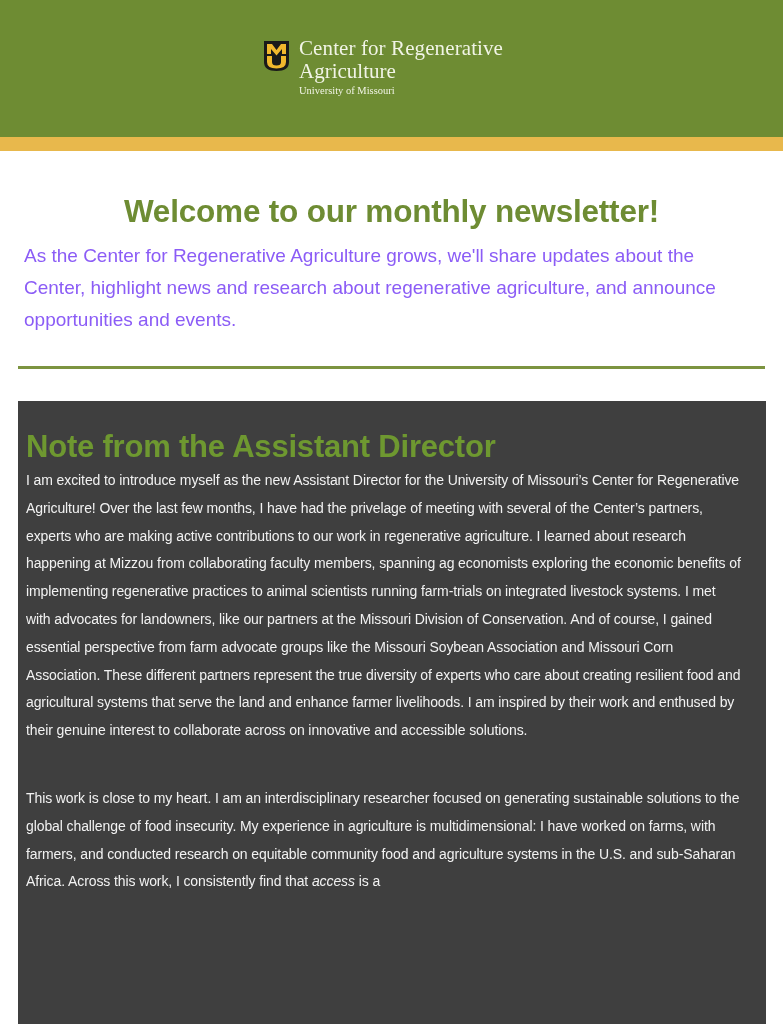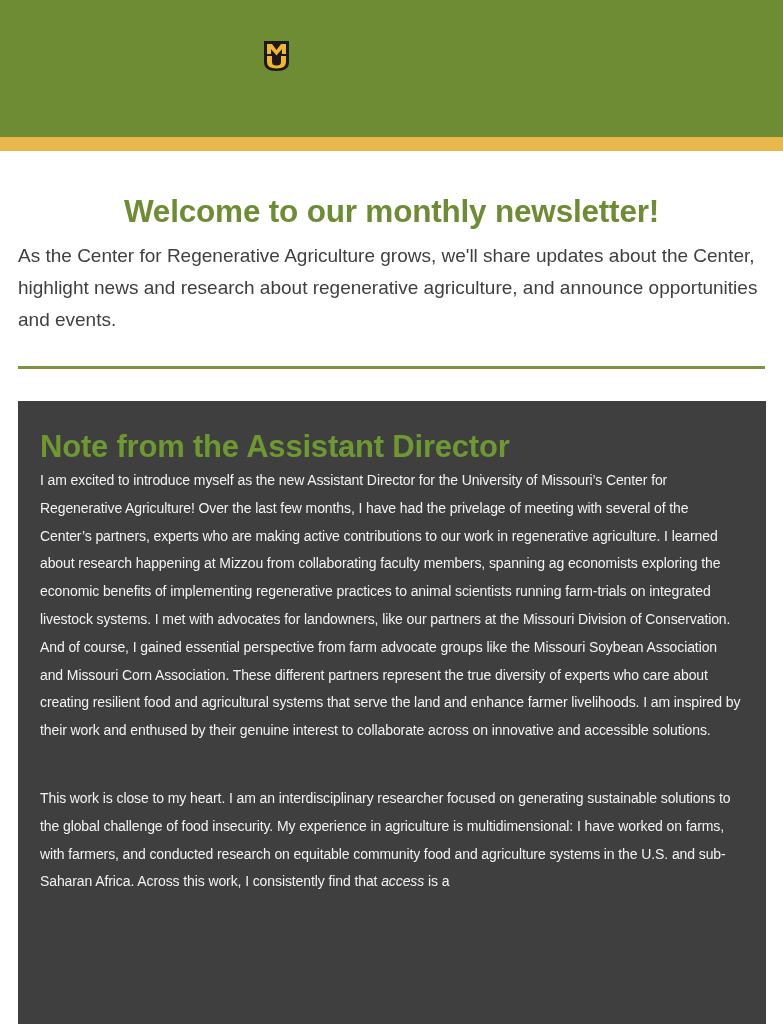--- a/index.html
+++ b/index.html
@@ -49,50 +49,50 @@
     .logo-line3 {
       font-size: 10.5px;
       display: block;
       margin-top: 4px;
     }
     .gold-bar {
       height: 14px;
       background: #e8b84c;
     }
     .intro {
-      padding: 0 18px;
+      padding: 0 24px;
     }
     .welcome-title {
       color: #6e8c33;
       font-weight: bold;
       font-size: 31.5px;
       text-align: center;
       margin: 0;
       padding-top: 42px;
       letter-spacing: -0.2px;
     }
     .welcome-text {
-      color: #404040;
+      color: #8b5cf6;
       font-size: 19px;
       line-height: 32px;
       margin: 10px 0 0 0;
     }
     .divider {
       height: 3px;
       background: #7c9440;
       margin: 30px 18px 0 18px;
     }
     .note-panel {
       position: absolute;
       left: 18px;
       top: 401px;
       width: 748px;
       height: 623px;
       background: #3f3f3f;
-      padding: 28px 24px 0 22px;
+      padding: 28px 24px 0 8px;
       box-sizing: border-box;
     }
     .note-title {
       color: #6e9830;
       font-weight: bold;
       font-size: 31px;
       margin: 0;
       line-height: 36px;
       letter-spacing: -0.2px;
     }
@@ -111,20 +111,25 @@
 </head>
 <body>
 
 <div class="header">
   <div class="logo-wrap">
     <svg class="mu-logo" viewBox="0 0 27 32">
       <path d="M1 1 H26 V22 Q26 31 13.5 31 Q1 31 1 22 Z" fill="#1a1a1a"></path>
       <path d="M4 4 H9 L13.5 10 L18 4 H23 V14 H19 V9 L13.5 15.5 L8 9 V14 H4 Z" fill="#f1b82d"></path>
       <path d="M4 16 H9 V22 Q9 25.5 13.5 25.5 Q18 25.5 18 22 V16 H23 V22 Q23 28.5 13.5 28.5 Q4 28.5 4 22 Z" fill="#f1b82d"></path>
     </svg>
+    <div class="logo-text">
+      <span class="logo-line1">Center for Regenerative</span>
+      <span class="logo-line2">Agriculture</span>
+      <span class="logo-line3">University of Missouri</span>
+    </div>
   </div>
 </div>
 <div class="gold-bar"></div>
 
 <div class="intro">
   <h1 class="welcome-title">Welcome to our monthly newsletter!</h1>
   <p class="welcome-text">As the Center for Regenerative Agriculture grows, we'll share updates about the Center, highlight news and research about regenerative agriculture, and announce opportunities and events.</p>
 </div>
 <div class="divider"></div>
 

